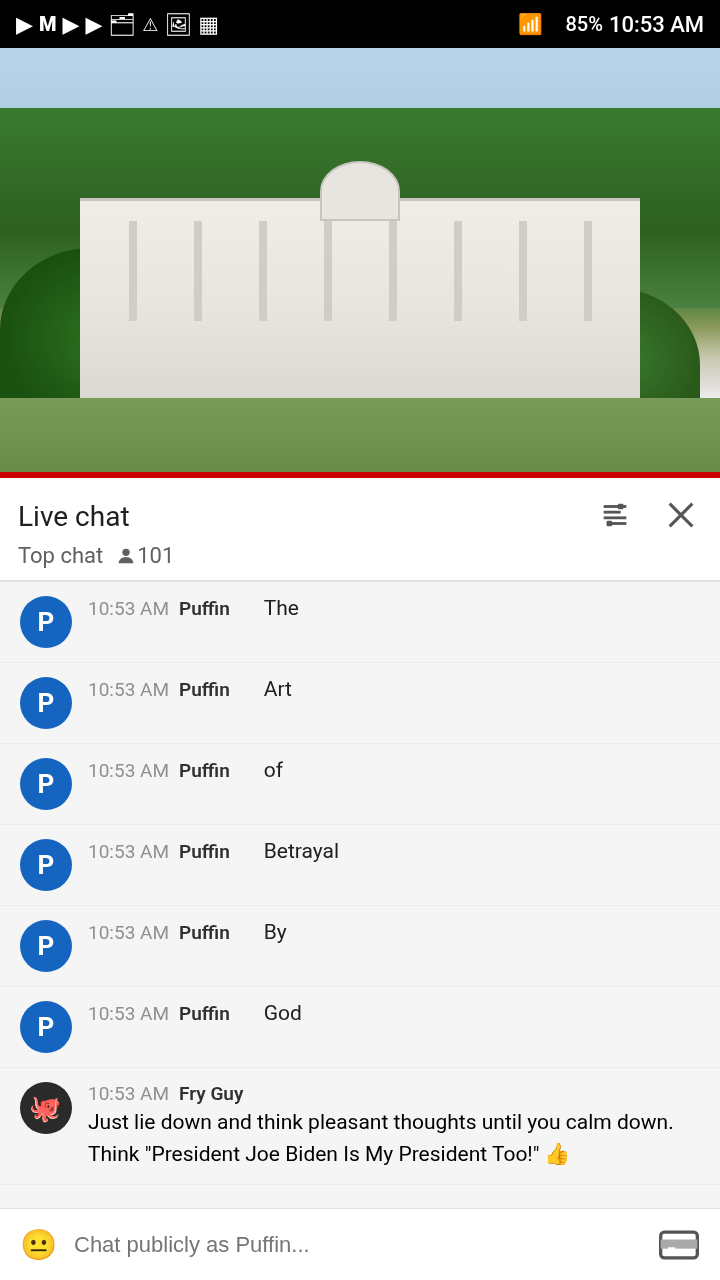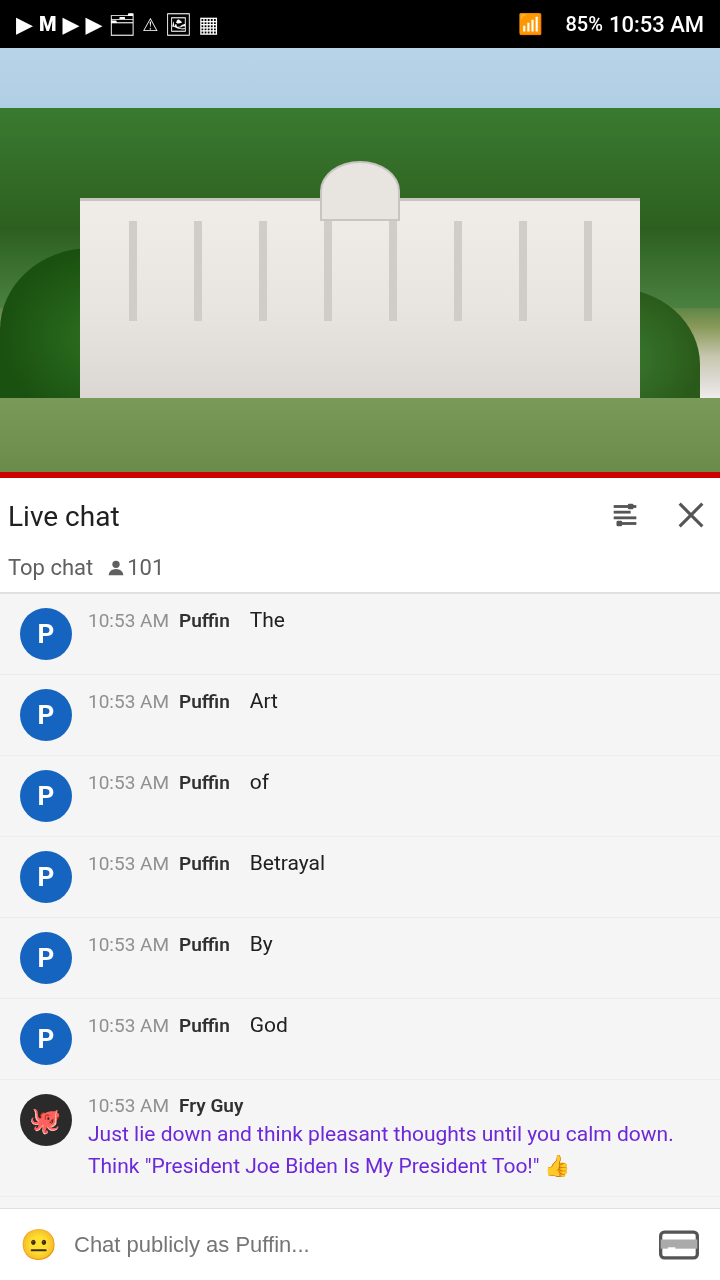--- a/index.html
+++ b/index.html
@@ -97,42 +97,42 @@
       position: absolute;
       bottom: 0; left: 0; right: 0;
       height: 6px;
       background: #cc0000;
     }
 
     
     .chat-header {
       width: 720px;
       background: #fff;
-      padding: 16px 8px 12px;
+      padding: 16px 18px 12px;
       border-bottom: 1px solid #e0e0e0;
     }
     .chat-title-row {
       display: flex;
       align-items: center;
       justify-content: space-between;
     }
     .chat-title {
       font-size: 28px;
       font-weight: 400;
       color: #202020;
     }
     .chat-icons {
       display: flex;
       align-items: center;
       gap: 24px;
     }
     .chat-subtitle-row {
       display: flex;
       gap: 12px;
-      margin-top: 16px;
+      margin-top: 4px;
     }
     .chat-subtitle {
       font-size: 22px;
       color: #606060;
     }
     .chat-viewers {
       display: flex;
       align-items: center;
       gap: 0;
       color: #606060;
@@ -200,25 +200,25 @@
     }
     .message-user {
       font-size: 19px;
       font-weight: 600;
       color: #303030;
     }
     .message-text {
       font-size: 21px;
       color: #202020;
       display: inline;
-      margin-left: 10px;
+      margin-left: 24px;
     }
     .message-text-block {
       font-size: 21px;
-      color: #6d28d9;
+      color: #000000;
       line-height: 1.5;
     }
 
     
     .chat-input-bar {
       position: fixed;
       bottom: 0;
       width: 720px;
       height: 72px;
       background: #fff;

